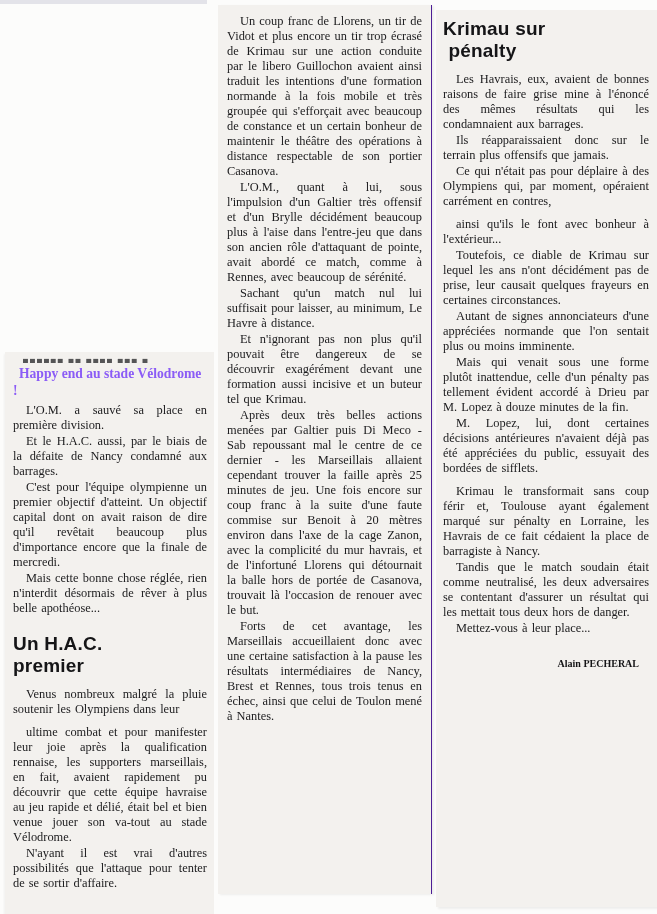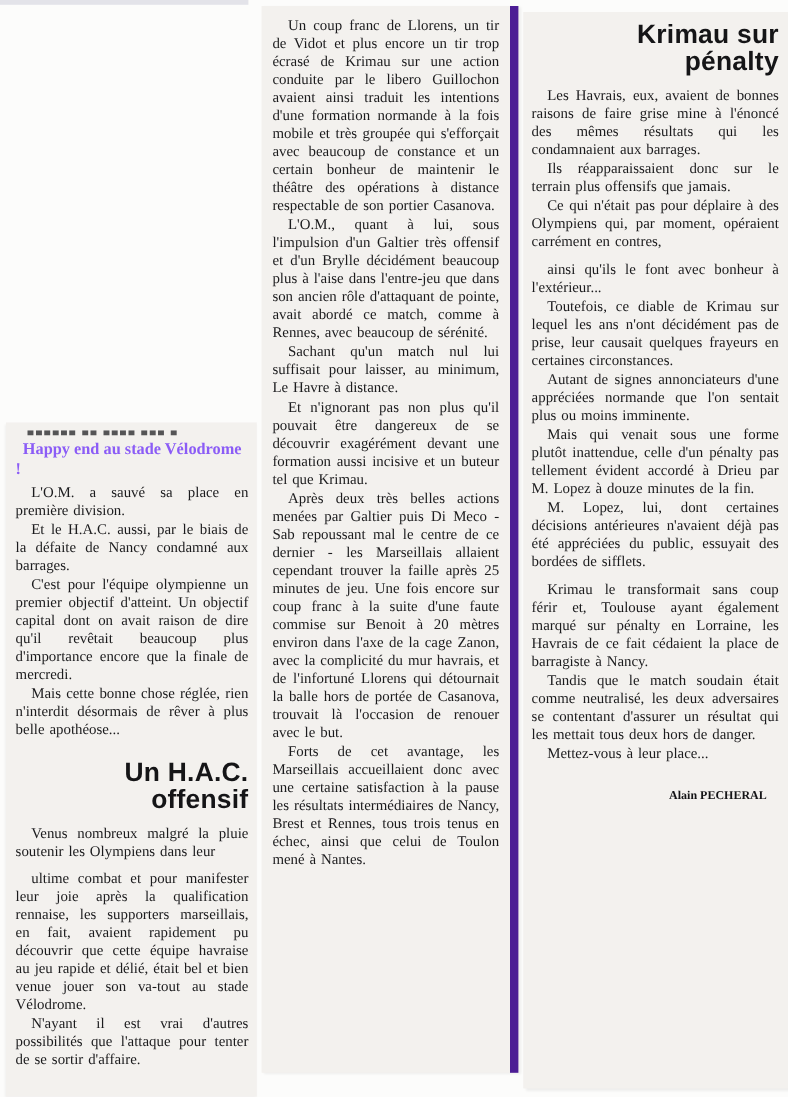--- a/index.html
+++ b/index.html
@@ -18,38 +18,38 @@
     left:0;top:0;width:207px;height:4px;background:#e3e3e9;
   }
   #left-strip{
     left:5px;top:352px;width:209px;height:562px;
     padding:4px 7px 6px 8px;
     box-shadow:-1px 2px 2px rgba(0,0,0,0.05);
   }
   #middle-strip{
     left:218px;top:5px;width:214px;height:889px;
     padding:9px 9px 6px 9px;
-    border-right:7px solid #4c1d95;
+    border-right:1px solid #4c1d95;
     box-shadow:2px 1px 2px rgba(0,0,0,0.06);
   }
   #right-strip{
     left:436px;top:10px;width:221px;height:897px;
     padding:8px 8px 6px 7px;
     box-shadow:2px 2px 2px rgba(0,0,0,0.06);
   }
   .para{
     font-size:12.4px;line-height:15px;text-align:justify;
     text-indent:13px;margin:0 0 1px 0;
     word-spacing:1px;
   }
   .heading{
     font-family:"Liberation Sans","DejaVu Sans",sans-serif;
-    font-weight:bold;font-size:22px;line-height:22px;
+    font-weight:bold;font-size:19px;line-height:22px;
     white-space:pre-line;color:#151517;
-    margin:0 0 10px 0;letter-spacing:0.2px;text-align:right;
+    margin:0 0 10px 0;letter-spacing:0.2px;
   }
   .lead-line{
     font-weight:bold;font-size:13.6px;line-height:17px;
     text-indent:6px;margin:0 0 4px 0;color:#8b5cf6;
   }
   .cut-marks{
     font-size:7px;line-height:6px;height:7px;overflow:hidden;
     color:#3a3a3c;letter-spacing:2px;text-indent:10px;
     margin:0 0 2px 0;opacity:.85;
   }
@@ -68,21 +68,21 @@
 <div id="top-edge-strip"></div>
 
 <div id="left-strip" class="strip">
   <div class="cut-marks">▄▄▄▄▄▄ ▄▄ ▄▄▄▄ ▄▄▄ ▄</div>
   <div class="lead-line">Happy end au stade Vélodrome !</div>
   <p class="para">L'O.M. a sauvé sa place en première division.</p>
   <p class="para">Et le H.A.C. aussi, par le biais de la défaite de Nancy condamné aux barrages.</p>
   <p class="para">C'est pour l'équipe olympienne un premier objectif d'atteint. Un objectif capital dont on avait raison de dire qu'il revêtait beaucoup plus d'importance encore que la finale de mercredi.</p>
   <p class="para">Mais cette bonne chose réglée, rien n'interdit désormais de rêver à plus belle apothéose...</p>
   <h2 class="heading gap-md">Un H.A.C.
-offensif</h2>
+premier</h2>
   <p class="para">Venus nombreux malgré la pluie soutenir les Olympiens dans leur</p>
   <p class="para gap-sm">ultime combat et pour manifester leur joie après la qualification rennaise, les supporters marseillais, en fait, avaient rapidement pu découvrir que cette équipe havraise au jeu rapide et délié, était bel et bien venue jouer son va-tout au stade Vélodrome.</p>
   <p class="para">N'ayant il est vrai d'autres possibilités que l'attaque pour tenter de se sortir d'affaire.</p>
 </div>
 
 <div id="middle-strip" class="strip">
   <p class="para">Un coup franc de Llorens, un tir de Vidot et plus encore un tir trop écrasé de Krimau sur une action conduite par le libero Guillochon avaient ainsi traduit les intentions d'une formation normande à la fois mobile et très groupée qui s'efforçait avec beaucoup de constance et un certain bonheur de maintenir le théâtre des opérations à distance respectable de son portier Casanova.</p>
   <p class="para">L'O.M., quant à lui, sous l'impulsion d'un Galtier très offensif et d'un Brylle décidément beaucoup plus à l'aise dans l'entre-jeu que dans son ancien rôle d'attaquant de pointe, avait abordé ce match, comme à Rennes, avec beaucoup de sérénité.</p>
   <p class="para">Sachant qu'un match nul lui suffisait pour laisser, au minimum, Le Havre à distance.</p>
   <p class="para">Et n'ignorant pas non plus qu'il pouvait être dangereux de se découvrir exagérément devant une formation aussi incisive et un buteur tel que Krimau.</p>

